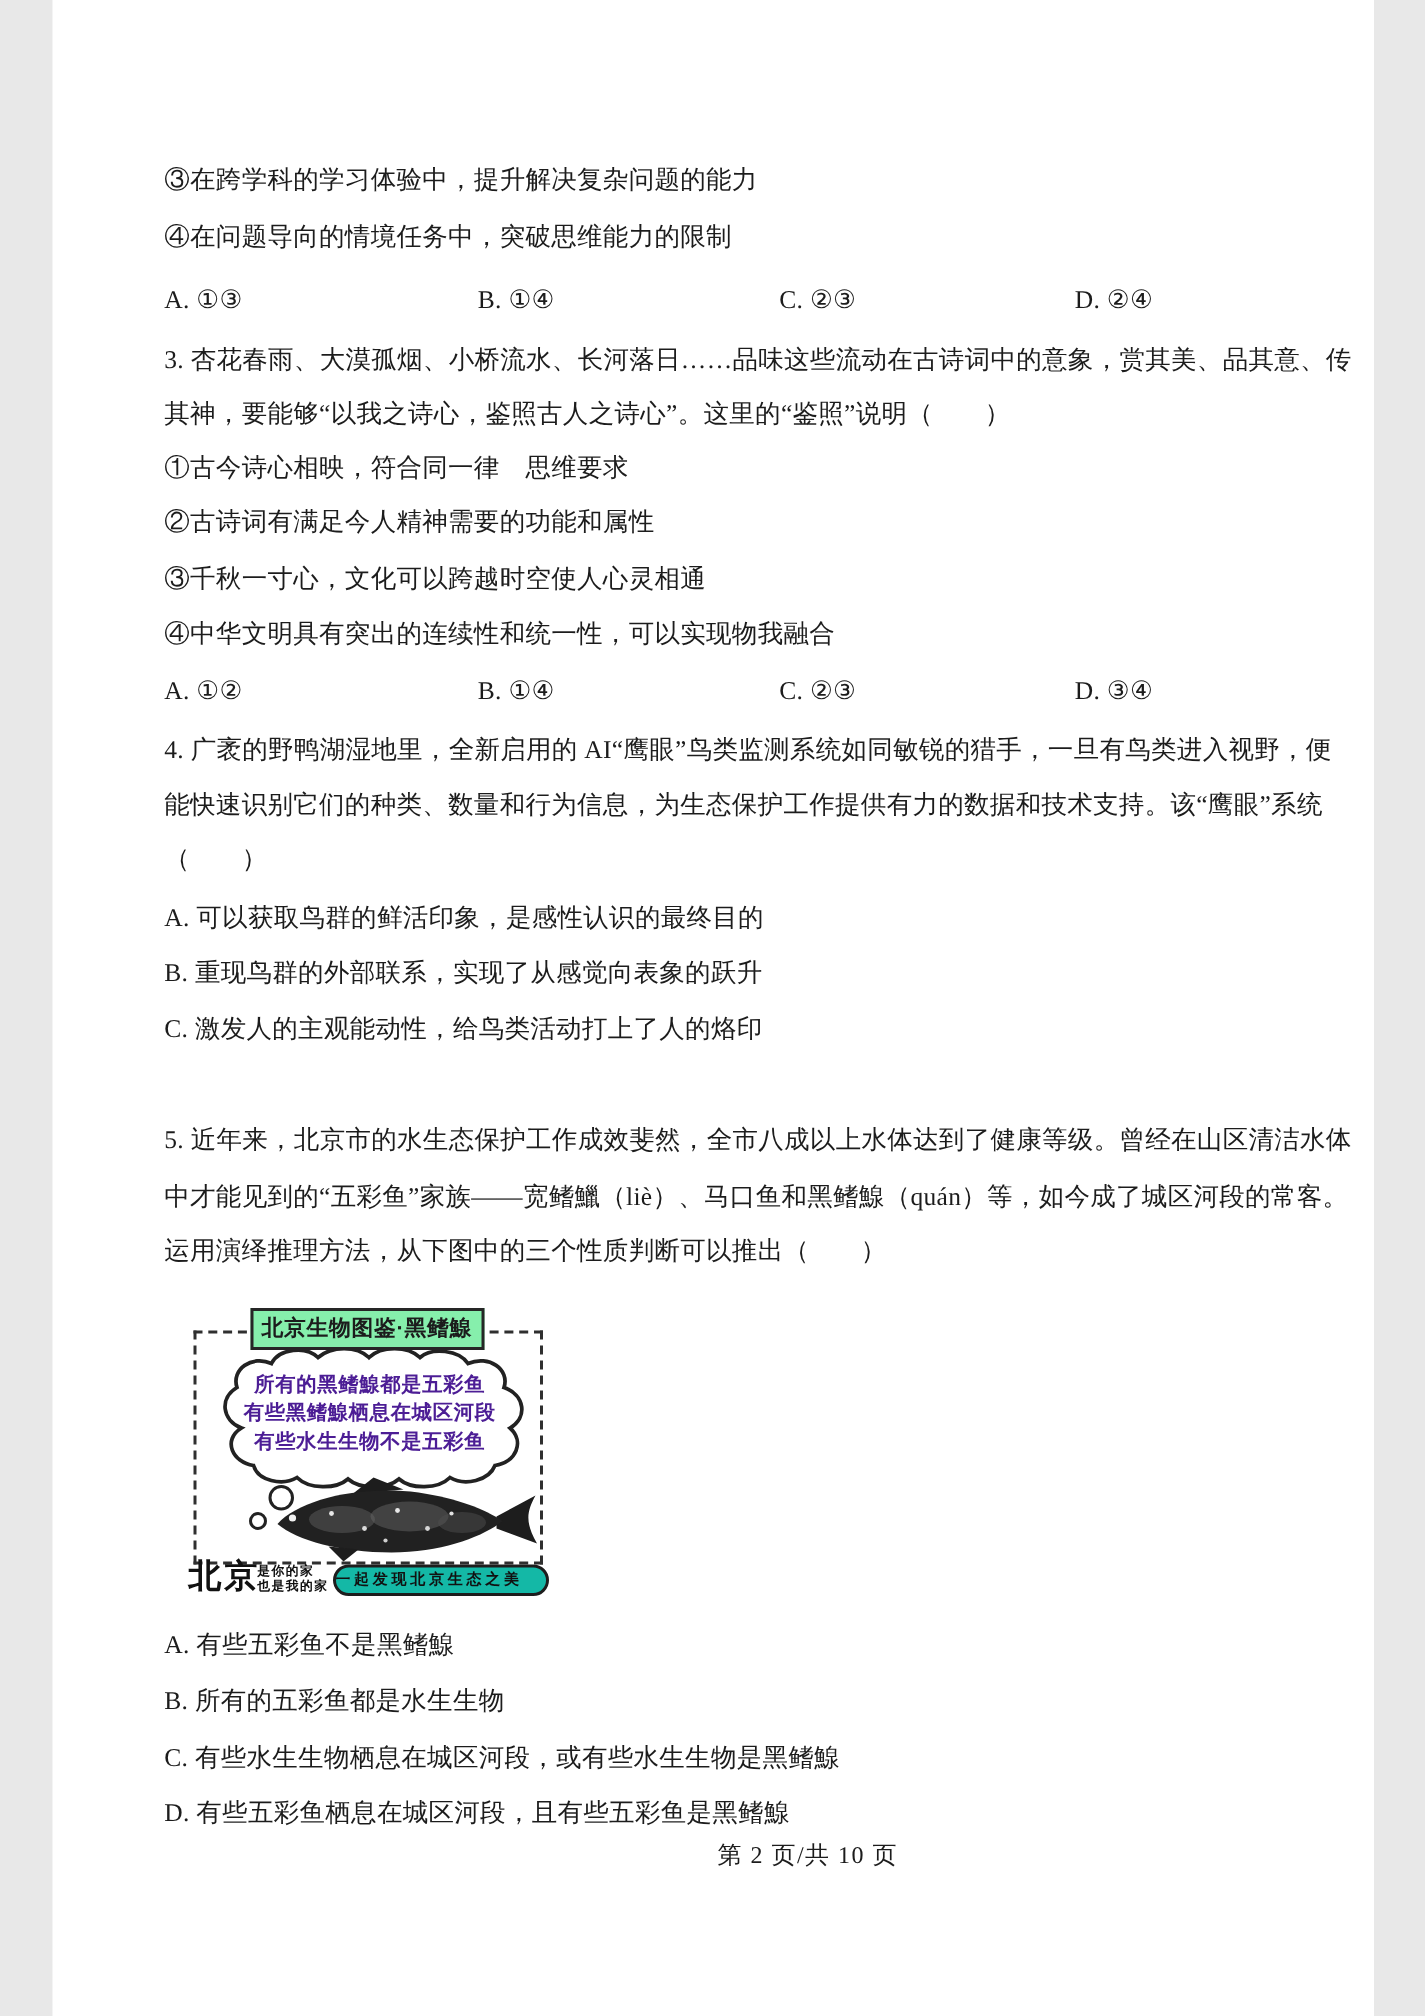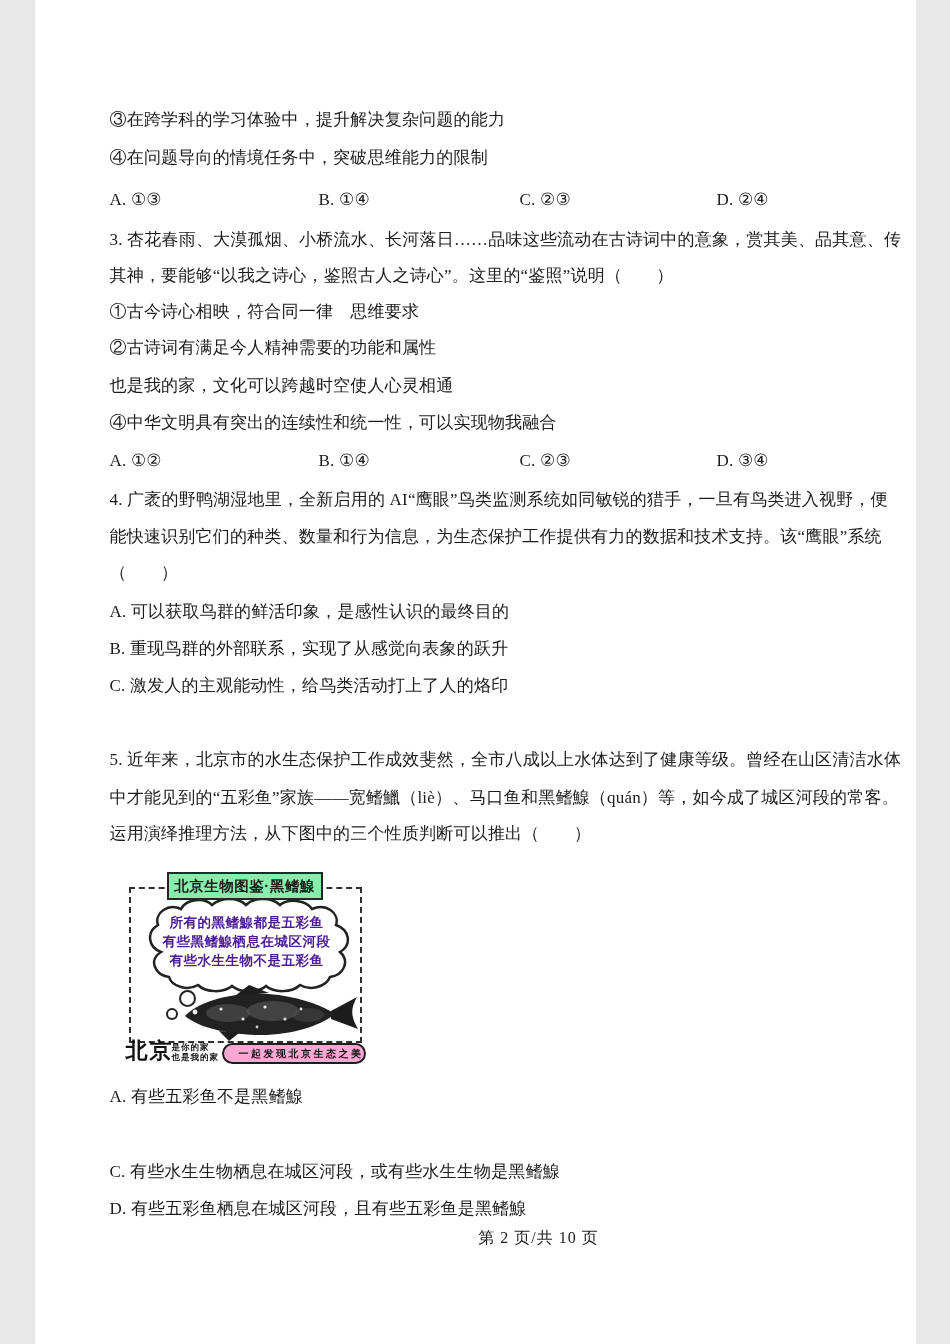--- a/index.html
+++ b/index.html
@@ -55,23 +55,23 @@
     font-family:"Liberation Sans","DejaVu Sans",sans-serif;
     font-weight:700;font-size:22px;line-height:26px;letter-spacing:2px;color:#111;
   }
   .logo-sub{
     position:absolute;left:137px;top:1042px;z-index:3;
     font-family:"Liberation Sans","DejaVu Sans",sans-serif;
     font-weight:700;font-size:8.5px;line-height:10px;color:#111;letter-spacing:1px;white-space:nowrap;
   }
   .slogan-pill{
     position:absolute;left:187px;top:1043px;width:140px;height:17px;z-index:3;
-    border:2px solid #1d1d1d;border-radius:11px;background:#f9a8d4;
+    border:2px solid #1d1d1d;border-radius:11px;background:#14b8a6;
     font-family:"Liberation Sans","DejaVu Sans",sans-serif;
-    font-weight:700;font-size:10px;line-height:17px;text-align:right;
+    font-weight:700;font-size:10px;line-height:17px;text-align:left;
     letter-spacing:2.5px;color:#111;white-space:nowrap;overflow:hidden;
   }
   .footer{
     position:absolute;left:0;top:1225px;width:950px;
     text-align:center;font-size:16px;line-height:26px;letter-spacing:1px;padding-left:29px;
   }
 </style>
 </head>
 <body>
 
@@ -83,21 +83,21 @@
     <span class="opt-a">A. ①③</span>
     <span class="opt-b">B. ①④</span>
     <span class="opt-c">C. ②③</span>
     <span class="opt-d">D. ②④</span>
   </div>
 
   <div class="line" style="top:227px">3. 杏花春雨、大漠孤烟、小桥流水、长河落日……品味这些流动在古诗词中的意象，赏其美、品其意、传</div>
   <div class="line" style="top:263px">其神，要能够“以我之诗心，鉴照古人之诗心”。这里的“鉴照”说明（　　）</div>
   <div class="line" style="top:335px">②古诗词有满足今人精神需要的功能和属性</div>
   <div class="line" style="top:299px">①古今诗心相映，符合同一律　思维要求</div>
-  <div class="line" style="top:373px">也是我的家，文化可以跨越时空使人心灵相通</div>
+  <div class="line" style="top:373px">③千秋一寸心，文化可以跨越时空使人心灵相通</div>
   <div class="line" style="top:410px">④中华文明具有突出的连续性和统一性，可以实现物我融合</div>
   <div class="line opt-row" style="top:448px">
     <span class="opt-a">A. ①②</span>
     <span class="opt-b">B. ①④</span>
     <span class="opt-c">C. ②③</span>
     <span class="opt-d">D. ③④</span>
   </div>
 
   <div class="line" style="top:487px">4. 广袤的野鸭湖湿地里，全新启用的 AI“鹰眼”鸟类监测系统如同敏锐的猎手，一旦有鸟类进入视野，便</div>
   <div class="line" style="top:524px">能快速识别它们的种类、数量和行为信息，为生态保护工作提供有力的数据和技术支持。该“鹰眼”系统</div>
@@ -170,18 +170,19 @@
 
     <div class="logo-main">北京</div>
     <div class="logo-sub">
       <div>是你的家</div>
       <div>也是我的家</div>
     </div>
     <div class="slogan-pill">一起发现北京生态之美</div>
   </div>
 
   <div class="line" style="top:1084px">A. 有些五彩鱼不是黑鳍鰁</div>
+  <div class="line" style="top:1121px">B. 所有的五彩鱼都是水生生物</div>
   <div class="line" style="top:1159px">C. 有些水生生物栖息在城区河段，或有些水生生物是黑鳍鰁</div>
   <div class="line" style="top:1196px">D. 有些五彩鱼栖息在城区河段，且有些五彩鱼是黑鳍鰁</div>
 
   <div class="footer">第 2 页/共 10 页</div>
 
 </div>
 
 </body></html>

